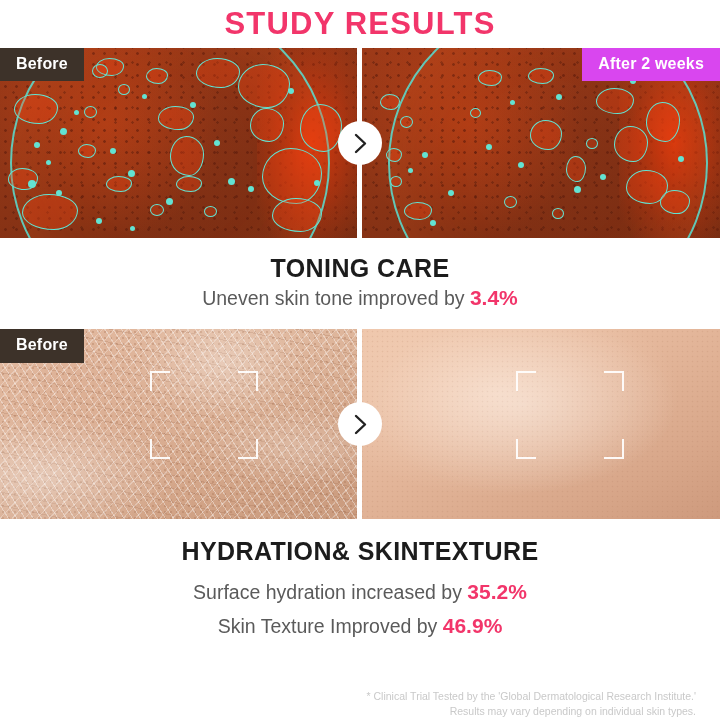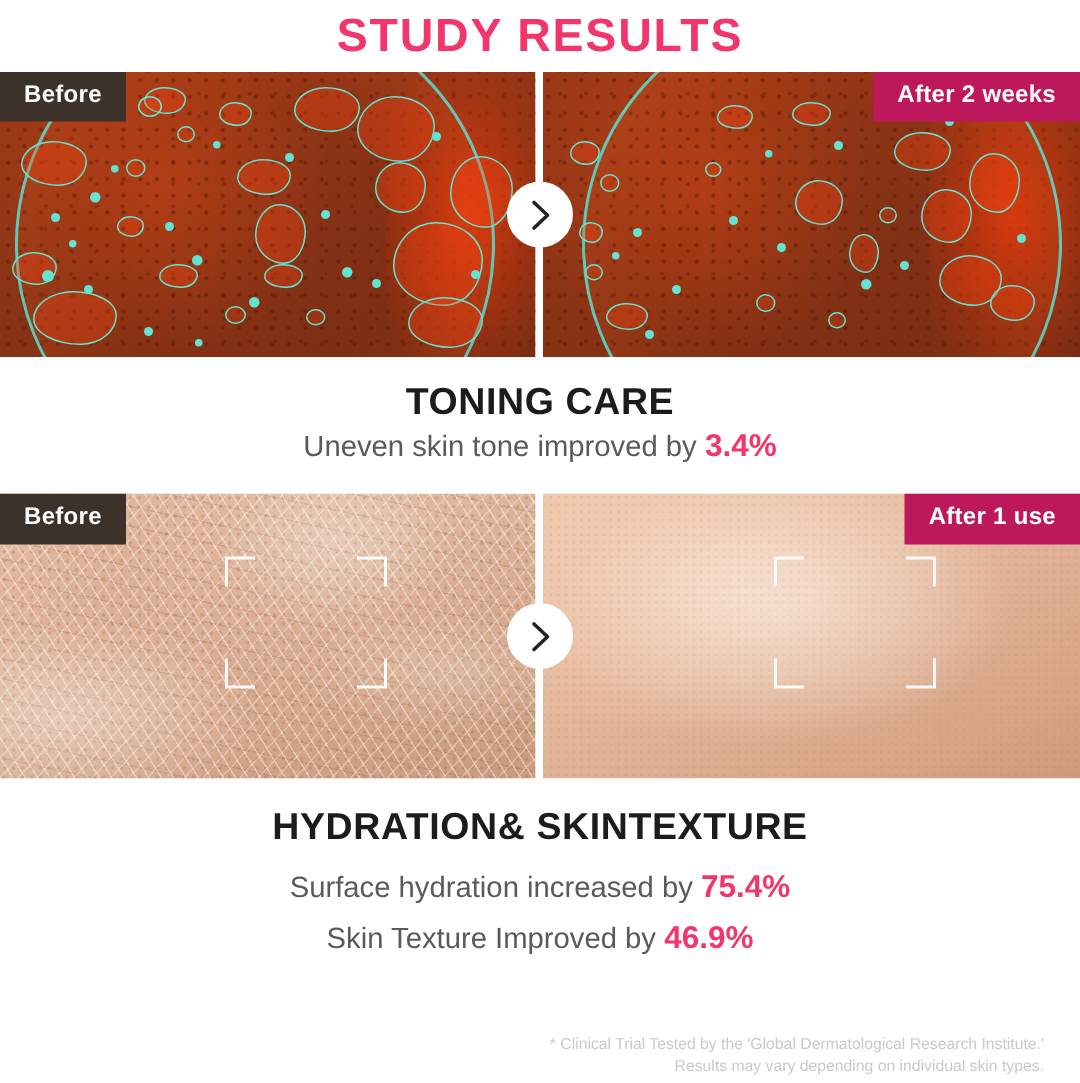--- a/index.html
+++ b/index.html
@@ -42,21 +42,21 @@
   
   .badge {
     position:absolute; top:0; z-index:6;
     font-size:16px; font-weight:bold; color:#ffffff;
     padding:7px 16px 8px 16px;
     letter-spacing:0.2px;
     white-space:nowrap;
     line-height:1.15;
   }
   .badge.before { left:0; background:#3D3229; }
-  .badge.after  { right:0; background:#be185d; }
+  .badge.after  { right:0; background:#d946ef; }
 
   
   .arrow-circle {
     position:absolute; left:50%; top:50%;
     width:44px; height:44px; margin-left:-22px; margin-top:-22px;
     background:#ffffff; border-radius:50%;
     z-index:7;
     display:flex; align-items:center; justify-content:center;
   }
   .arrow-circle svg { display:block; }
@@ -310,36 +310,35 @@
     </div>
 
     <div class="panel right">
       <div class="skin-smooth"></div>
       <div class="brackets" style="left:156px; top:42px; width:108px; height:88px;">
         <span class="brk tl"></span>
           <span class="brk tr"></span>
         <span class="brk bl"></span>
           <span class="brk br"></span>
       </div>
-      <div class="badge after">After 1 use</div>
     </div>
 
     <div class="seam"></div>
 
     <div class="arrow-circle">
       <svg width="15" height="21" viewBox="0 0 15 21" aria-hidden="true">
         <polyline points="3,2 12,10.5 3,19" fill="none" stroke="#222222" stroke-width="2.4" stroke-linecap="round" stroke-linejoin="round"></polyline>
       </svg>
     </div>
   </div>
 
   <div class="caption" style="padding-top:18px;">
     <h2>HYDRATION&amp; SKINTEXTURE</h2>
     <div class="stat" style="margin-top:11px;">
-      <span>Surface hydration increased by </span><b>75.4%</b>
+      <span>Surface hydration increased by </span><b>35.2%</b>
     </div>
     <div class="stat" style="margin-top:3px;">
       <span>Skin Texture Improved by </span><b>46.9%</b>
     </div>
   </div>
 
   <div class="footnote">
     <div>* Clinical Trial Tested by the 'Global Dermatological Research Institute.'</div>
     <div>Results may vary depending on individual skin types.</div>
   </div>

